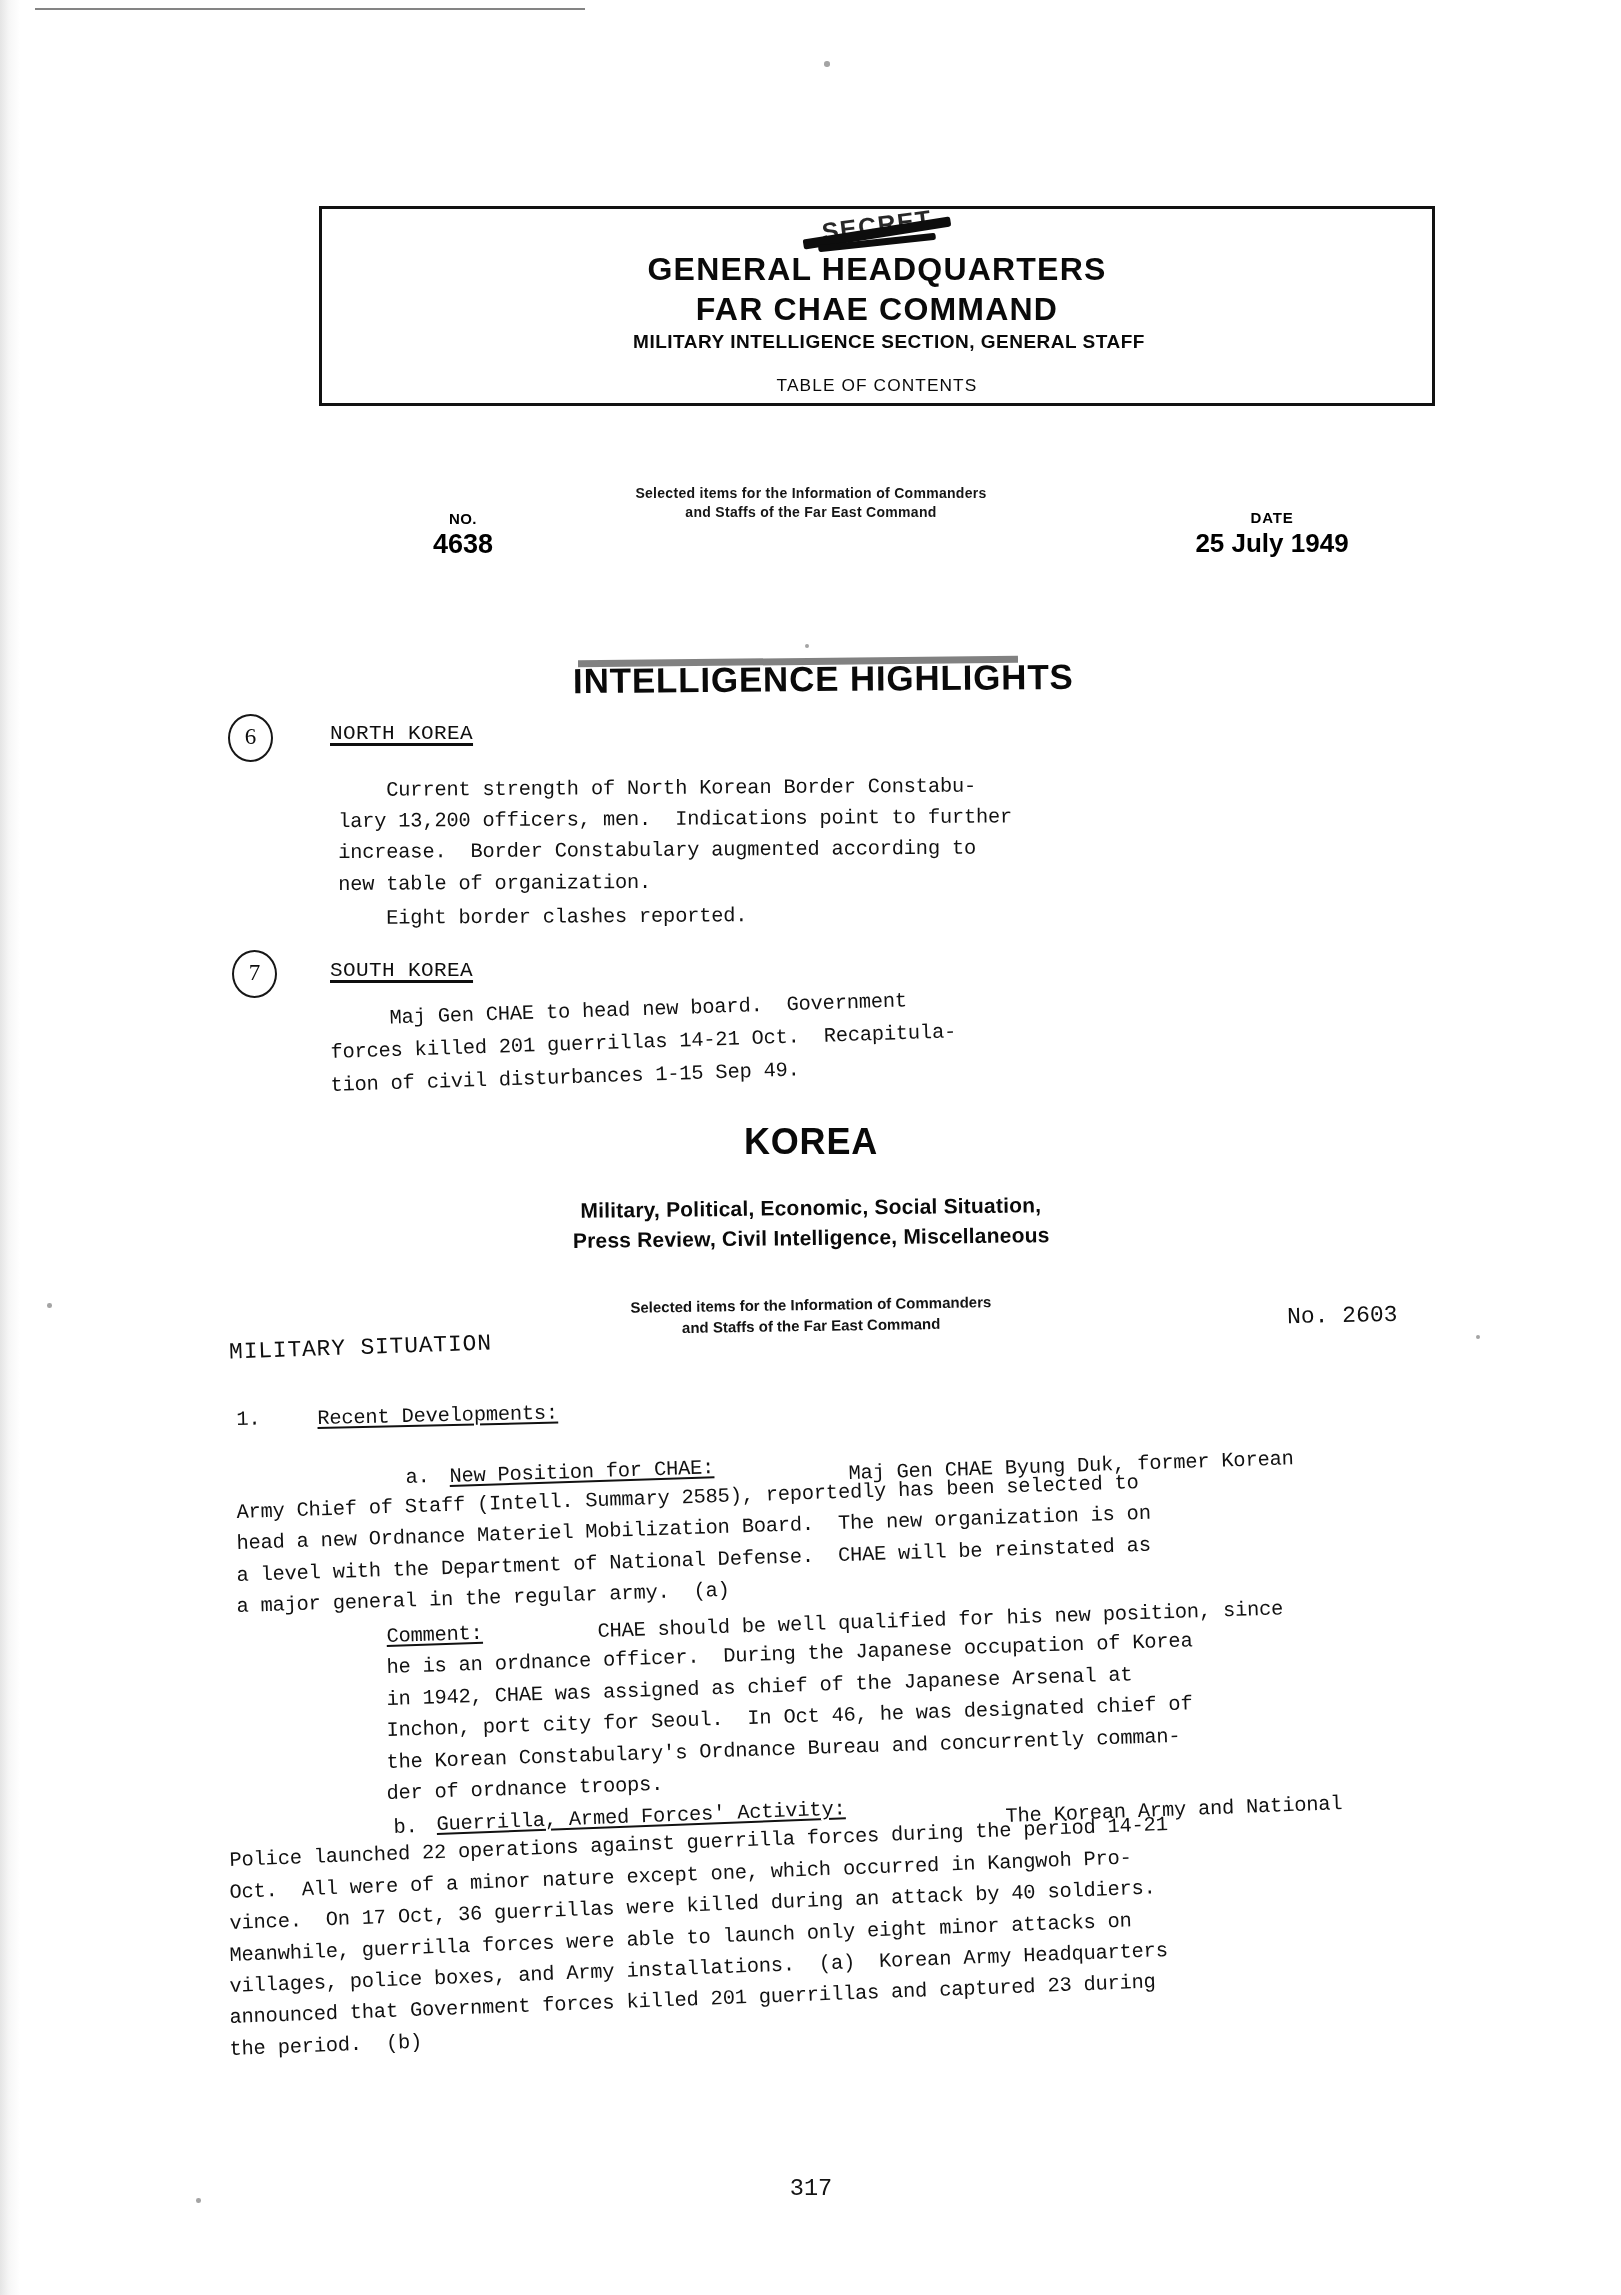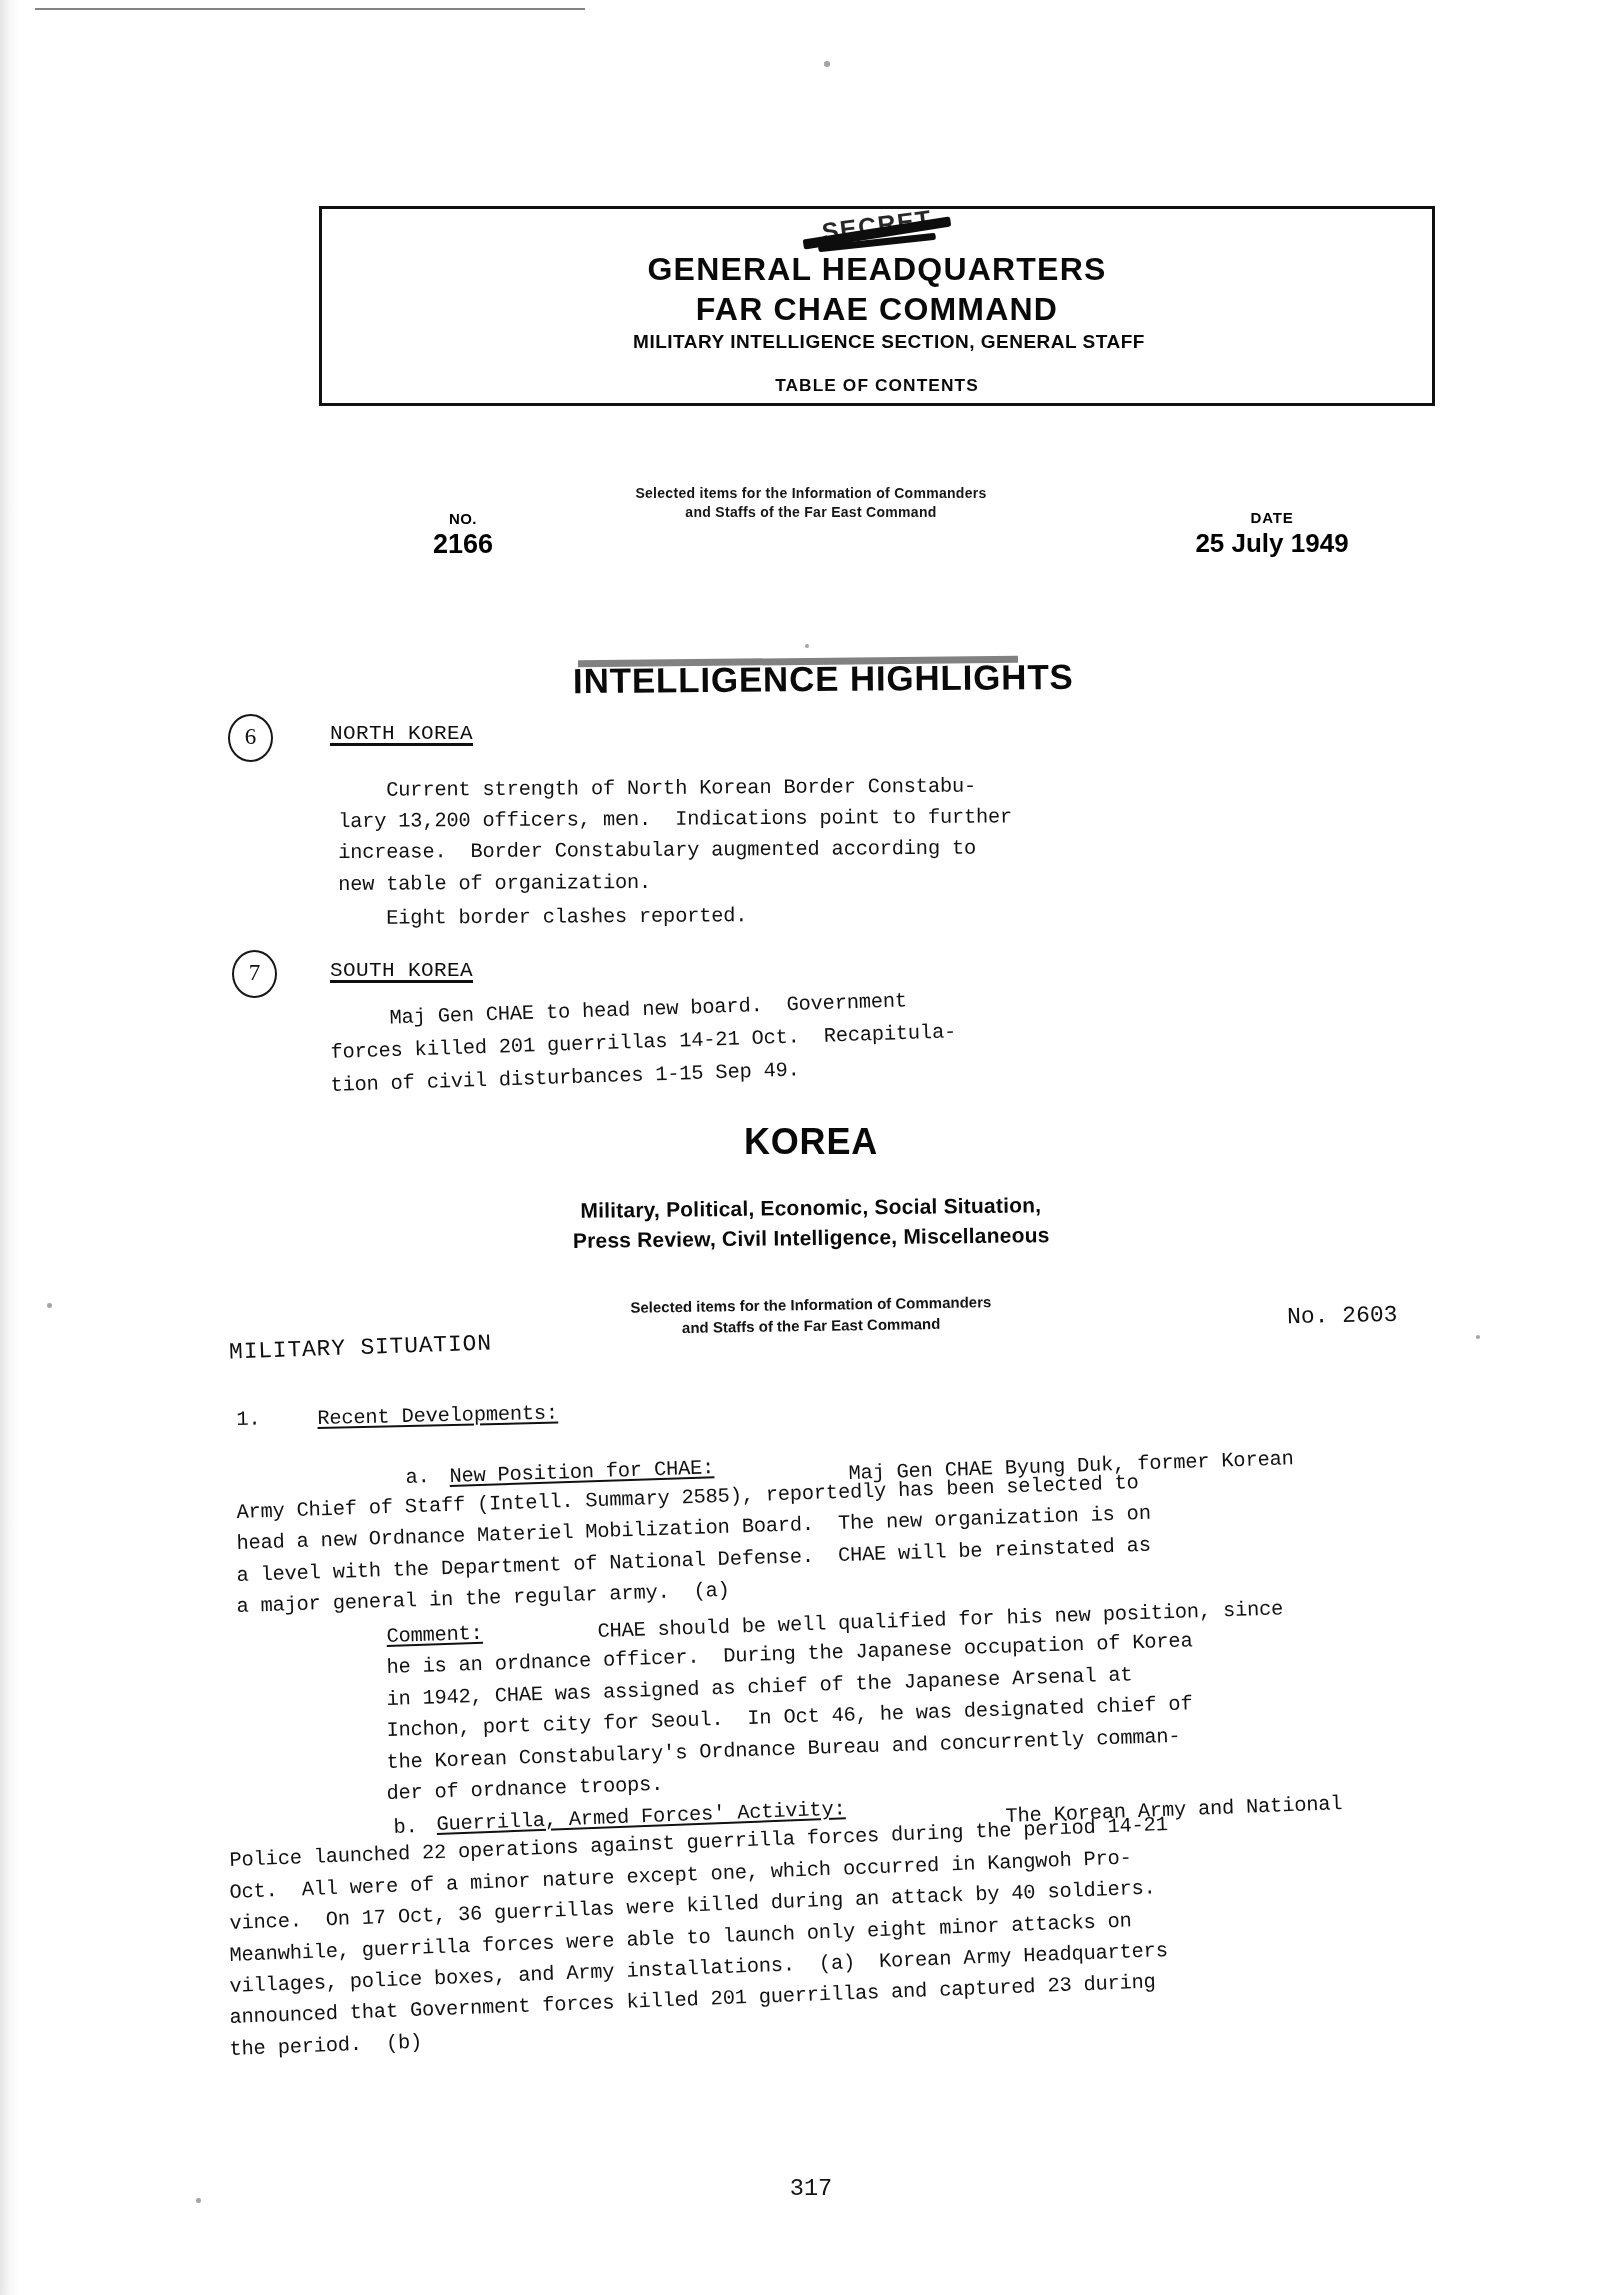--- a/index.html
+++ b/index.html
@@ -121,21 +121,21 @@
     letter-spacing: 0.5px;
     color: #0a0a0a;
     padding-left: 24px;
   }
   .gh-toc {
     position: absolute;
     left: 0; right: 0;
     top: 166px;
     text-align: center;
     font-family: "Liberation Sans", sans-serif;
-    font-weight: bold;
+    font-weight: normal;
     font-size: 17.3px;
     letter-spacing: 1.1px;
     color: #0a0a0a;
   }
   .gh-selected {
     position: absolute;
     left: 0; right: 0;
     top: 210px;
     text-align: center;
     font-family: "Liberation Sans", sans-serif;
@@ -359,21 +359,21 @@
     </div>
   </div>
 
   <div class="gh-selected" style="top:484px;">
     <span>Selected items for the Information of Commanders</span>
     <span class="l2">and Staffs of the Far East Command</span>
   </div>
 
   <div class="field-no" style="left:416px;top:510px;">
     <span class="lbl">NO.</span>
-    <span class="val">2166</span>
+    <span class="val">4638</span>
   </div>
 
   <div class="field-date" style="left:1115px;top:509px;width:314px;">
     <span class="lbl">DATE</span>
     <span class="val">25 July 1949</span>
   </div>
 
   <div class="ih-smudge"></div>
   <div class="ih-heading">INTELLIGENCE HIGHLIGHTS</div>
 

